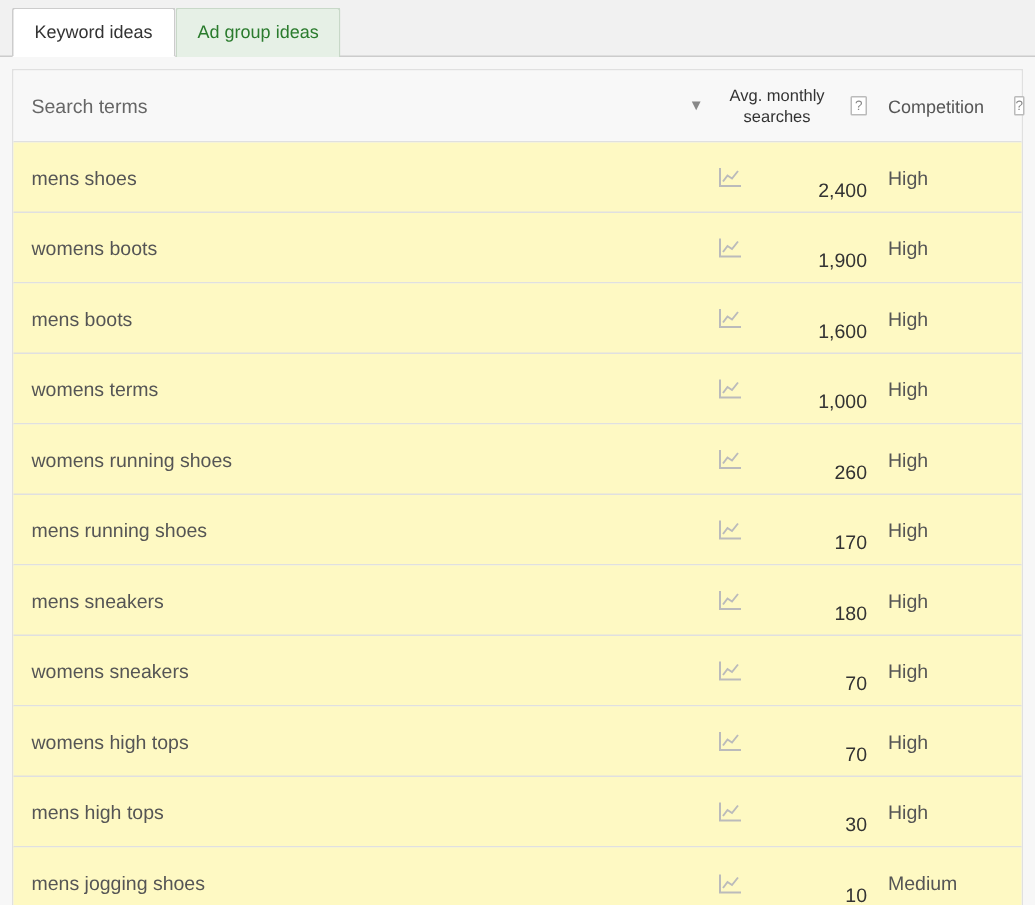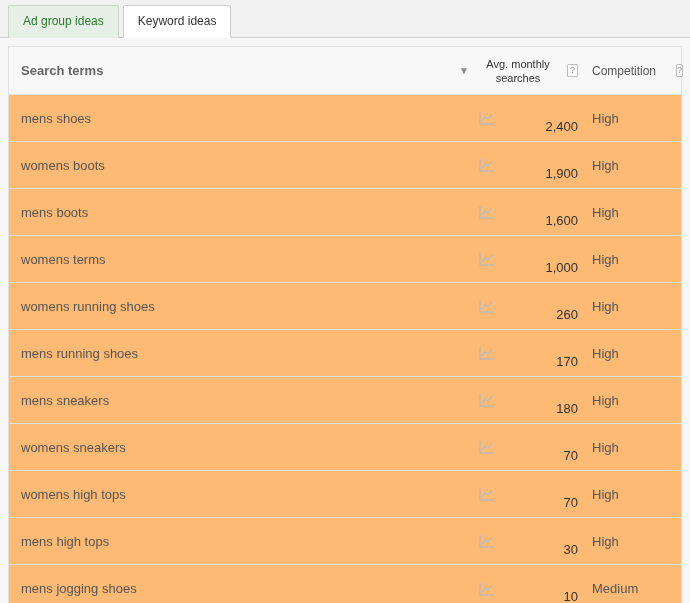--- a/index.html
+++ b/index.html
@@ -54,33 +54,33 @@
       background: #f8f8f8;
       border-bottom: 1px solid #e0e0e0;
       align-items: center;
       height: 48px;
     }
     .data-row {
       display: flex;
       border-bottom: 1px solid #e0e0e0;
       align-items: center;
       height: 47px;
-      background: #fdba74;
+      background: #fef9c3;
     }
     .data-row:last-child {
       border-bottom: none;
     }
     .col-term {
       flex: 1;
       padding-left: 12px;
       color: #555;
     }
     .header-row .col-term {
       color: #666;
-      font-weight: bold;
+      font-weight: normal;
       display: flex;
       align-items: center;
     }
     .col-chart {
       width: 28px;
       display: flex;
       align-items: center;
       justify-content: center;
     }
     .col-searches {
@@ -136,22 +136,22 @@
     .chart-icon svg {
       width: 16px;
       height: 14px;
       display: block;
     }
   </style>
 </head>
 <body>
 
 <div class="tabs">
+  <div class="tab active">Keyword ideas</div>
   <div class="tab inactive">Ad group ideas</div>
-  <div class="tab active">Keyword ideas</div>
 </div>
 
 <div class="table-container">
   <div class="header-row">
     <div class="col-term">
       <span>Search terms</span>
       <span class="sort-arrow">▼</span>
     </div>
     <div class="col-searches-hdr">
       <span class="label-text">Avg. monthly searches</span>

